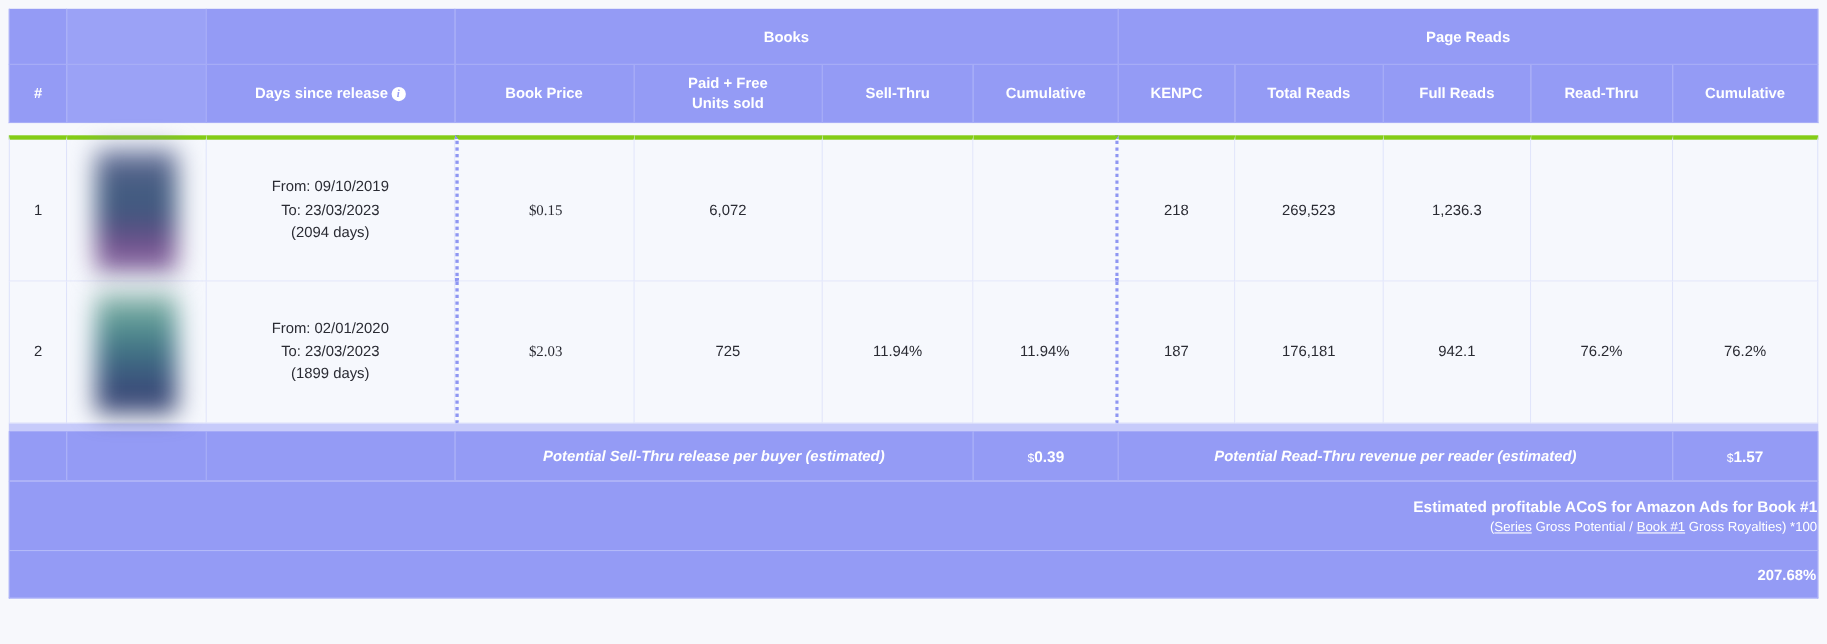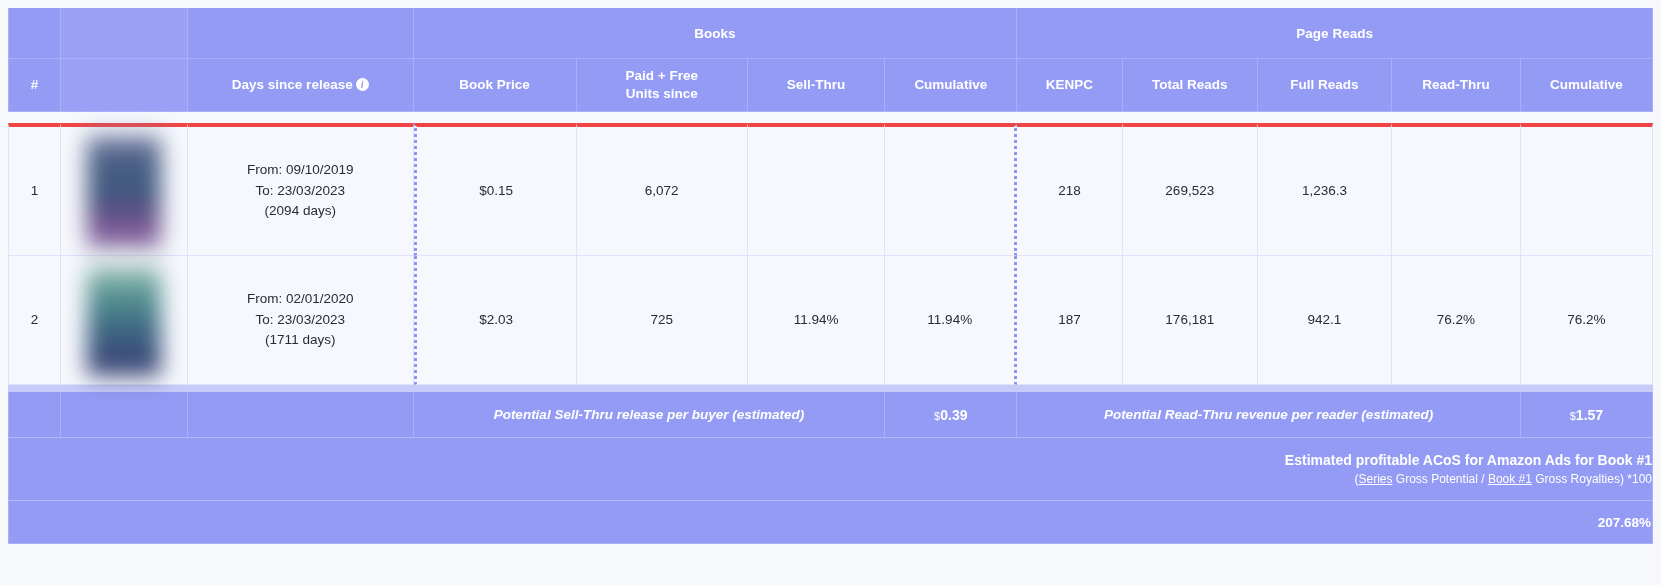--- a/index.html
+++ b/index.html
@@ -73,21 +73,21 @@
     text-align: center;
     vertical-align: middle;
     height: 128px;
     border-right: 1px solid #dfe3fb;
     border-bottom: 1px solid #dfe3fb;
     font-size: 13.5px;
     line-height: 1.55;
     padding: 0 4px;
   }
   td.cell.first { border-left: 1px solid #dfe3fb; }
-  tr.body-first td.cell { border-top: 4px solid #ef4444; }
+  tr.body-first td.cell { border-top: 4px solid #84cc16; }
   td.idx { width: 50px; }
   td.thumb { padding: 0; }
   .thumb-inner {
     width: 100%;
     height: 120px;
     display: flex;
     align-items: center;
     justify-content: center;
   }
   .cover {
@@ -99,21 +99,21 @@
   .cover-1 {
     background: linear-gradient(180deg,
       #8c93b4 0%, #4e5f86 18%, #3e5b7f 46%,
       #5b4f84 70%, #8a5f9d 86%, #6e5d93 100%);
   }
   .cover-2 {
     background: linear-gradient(180deg,
       #b9cfc8 0%, #5f9c96 22%, #3f6f84 52%,
       #3b4f7c 78%, #3a4472 100%);
   }
-  .dashed-left { border-left: 3px dotted #8e96f2 !important; }
+  .dashed-left { border-left: 3px dotted #8e96f2 !important; font-family: Liberation Serif, serif; }
   .dashed-right { border-right: 3px dotted #8e96f2 !important; }
 
   
   tr.gap2 td {
     height: 7px;
     background: #c7cbfa;
     padding: 0;
     border: none;
   }
   td.sum {
@@ -190,21 +190,21 @@
       <td class="hdr grp"></td>
       <td class="hdr grp" colspan="4">Books</td>
       <td class="hdr grp" colspan="5">Page Reads</td>
     </tr>
 
     <tr>
       <td class="hdr col hdr-top-left">#</td>
       <td class="hdr col thumbcell"></td>
       <td class="hdr col"><span>Days since release</span><span class="info-icon">i</span></td>
       <td class="hdr col">Book Price</td>
-      <td class="hdr col"><span>Paid + Free</span><br><span>Units since</span></td>
+      <td class="hdr col"><span>Paid + Free</span><br><span>Units sold</span></td>
       <td class="hdr col">Sell-Thru</td>
       <td class="hdr col">Cumulative</td>
       <td class="hdr col">KENPC</td>
       <td class="hdr col">Total Reads</td>
       <td class="hdr col">Full Reads</td>
       <td class="hdr col">Read-Thru</td>
       <td class="hdr col">Cumulative</td>
     </tr>
 
     <tr class="gap">
@@ -237,21 +237,21 @@
     <tr>
       <td class="cell first idx">2</td>
       <td class="cell thumb">
         <div class="thumb-inner">
           <div class="cover cover-2"></div>
         </div>
       </td>
       <td class="cell">
         <div>From: 02/01/2020</div>
         <div>To: 23/03/2023</div>
-        <div>(1711 days)</div>
+        <div>(1899 days)</div>
       </td>
       <td class="cell dashed-left">$2.03</td>
       <td class="cell">725</td>
       <td class="cell">11.94%</td>
       <td class="cell dashed-right">11.94%</td>
       <td class="cell">187</td>
       <td class="cell">176,181</td>
       <td class="cell">942.1</td>
       <td class="cell">76.2%</td>
       <td class="cell">76.2%</td>

